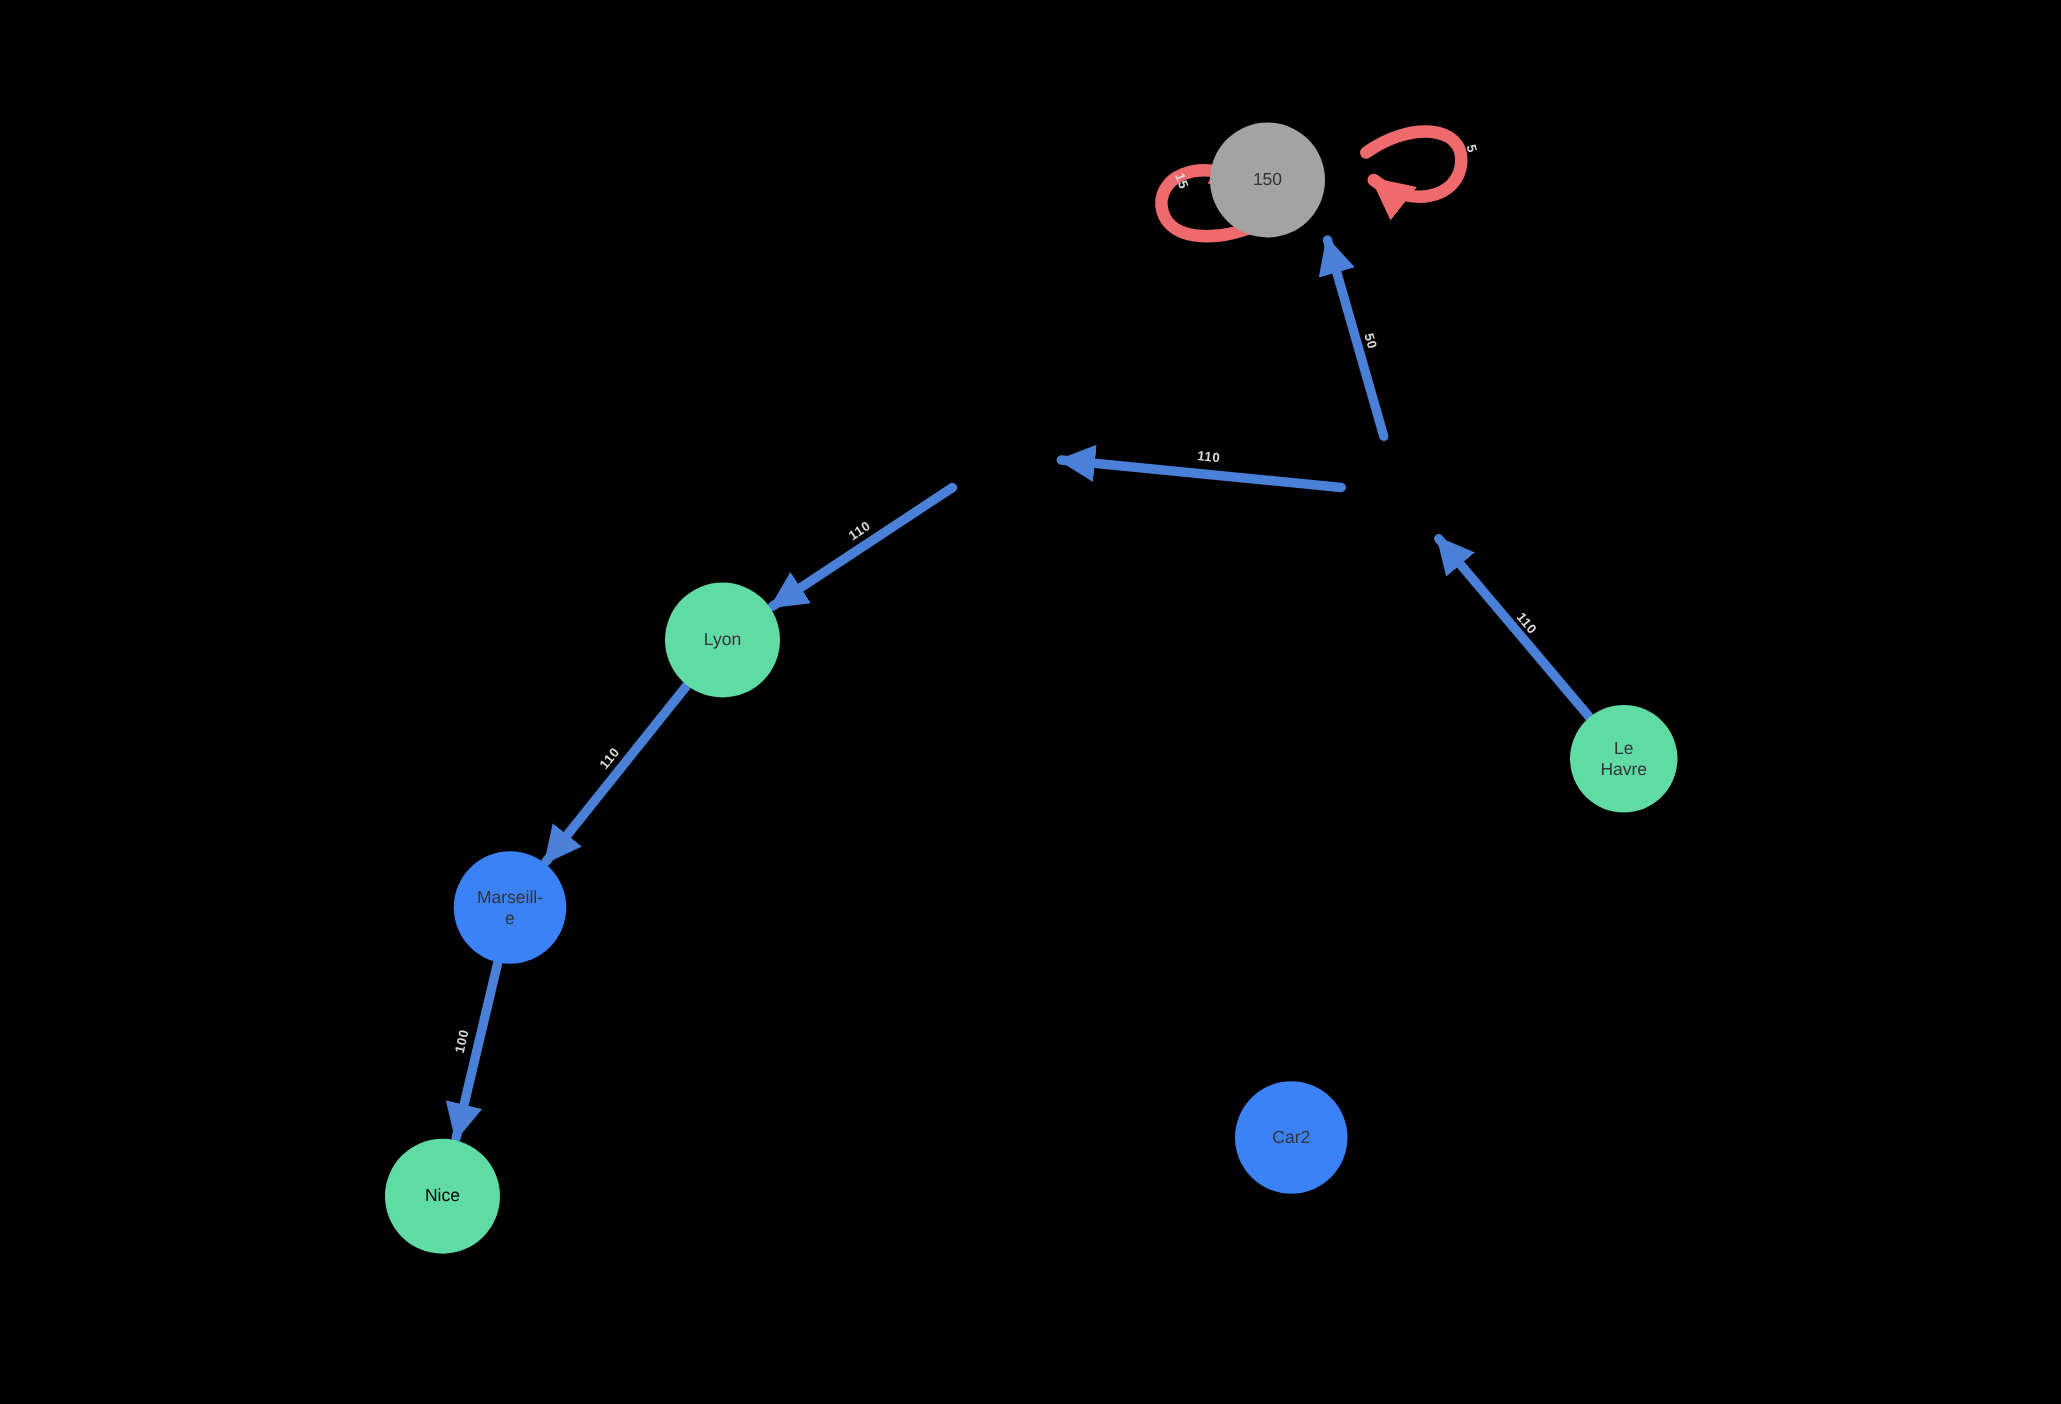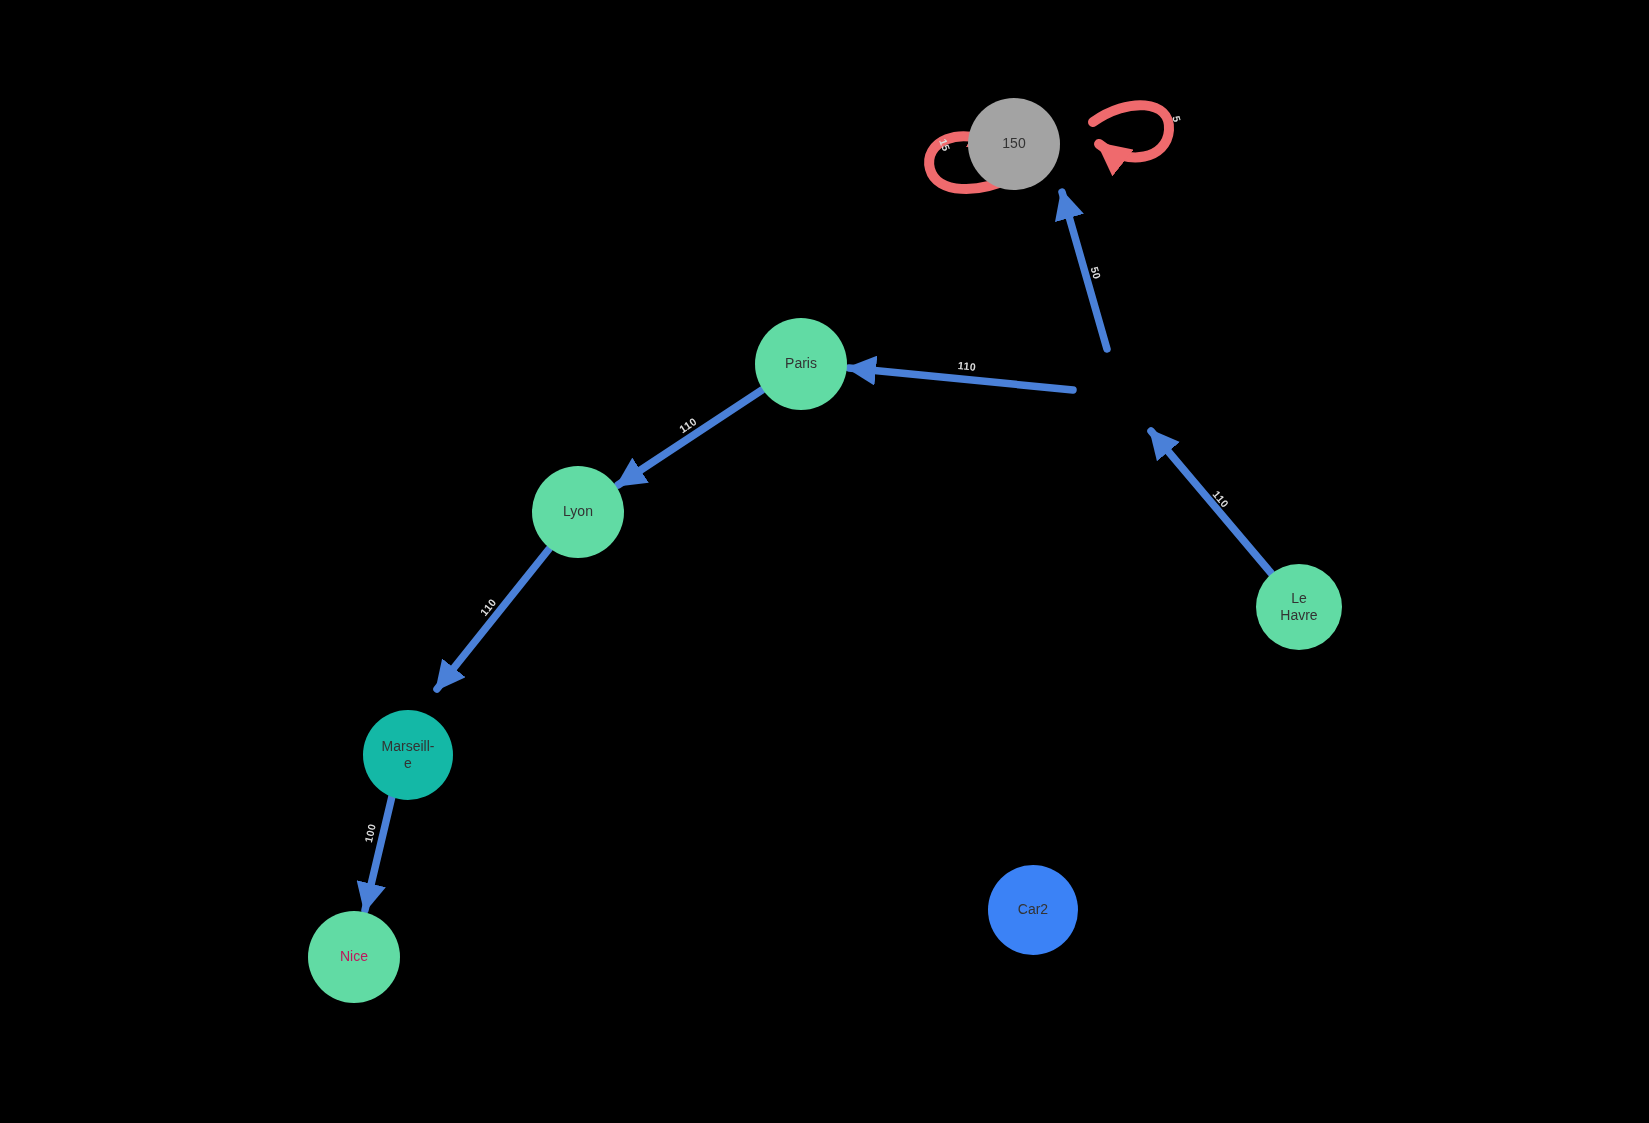--- a/index.html
+++ b/index.html
@@ -65,33 +65,30 @@
     <div class="edge-label" style="left: 1096px; top: 273px; color: rgb(220, 220, 220); transform: translate(-50%, -50%) rotate(74deg);">50</div>
     <div class="edge-label" style="left: 1221px; top: 499px; color: rgb(220, 220, 220); transform: translate(-50%, -50%) rotate(50deg);">110</div>
     <div class="edge-label" style="left: 688px; top: 425px; color: rgb(220, 220, 220); transform: translate(-50%, -50%) rotate(-34deg);">110</div>
     <div class="edge-label" style="left: 488px; top: 607px; color: rgb(220, 220, 220); transform: translate(-50%, -50%) rotate(-51deg);">110</div>
     <div class="edge-label" style="left: 370px; top: 833px; color: rgb(220, 220, 220); transform: translate(-50%, -50%) rotate(-77deg);">100</div>
     <div class="edge-label" style="left: 945px; top: 145px; color: rgb(220, 220, 220); transform: translate(-50%, -50%) rotate(70deg);">15</div>
     <div class="edge-label" style="left: 1177px; top: 119px; color: rgb(220, 220, 220); transform: translate(-50%, -50%) rotate(75deg);">5</div>
     <div class="node" style="left: 968px; top: 98px; width: 92px; height: 92px; background: #a3a3a3;">
       <span class="node-label" style="color: rgb(51, 51, 51);">150</span>
     </div>
-    <div class="node" style="left: 755px; top: 318px; width: 92px; height: 92px; background: rgb(97, 219, 164);">
-      <span class="node-label" style="color: rgb(51, 51, 51);">Paris</span>
-    </div>
     <div class="node" style="left: 1256px; top: 564px; width: 86px; height: 86px; background: rgb(97, 219, 164); align-items: center;">
       <span class="node-label" style="color: rgb(51, 51, 51);">Le
 Havre</span>
     </div>
     <div class="node" style="left: 532px; top: 466px; width: 92px; height: 92px; background: rgb(97, 219, 164);">
       <span class="node-label" style="color: rgb(51, 51, 51);">Lyon</span>
     </div>
-    <div class="node" style="left: 363px; top: 710px; width: 90px; height: 90px; background: #14b8a6;">
+    <div class="node" style="left: 363px; top: 681px; width: 90px; height: 90px; background: #3b82f6;">
       <span class="node-label" style="color: rgb(51, 51, 51);">Marseill-
 e</span>
     </div>
     <div class="node" style="left: 308px; top: 911px; width: 92px; height: 92px; background: rgb(97, 219, 164);">
-      <span class="node-label" style="color: #be185d;">Nice</span>
+      <span class="node-label" style="color: #000000;">Nice</span>
     </div>
     <div class="node" style="left: 988px; top: 865px; width: 90px; height: 90px; background: #3b82f6;">
       <span class="node-label" style="color: rgb(51, 51, 51);">Car2</span>
     </div>
   </div>
 
 </body></html>

